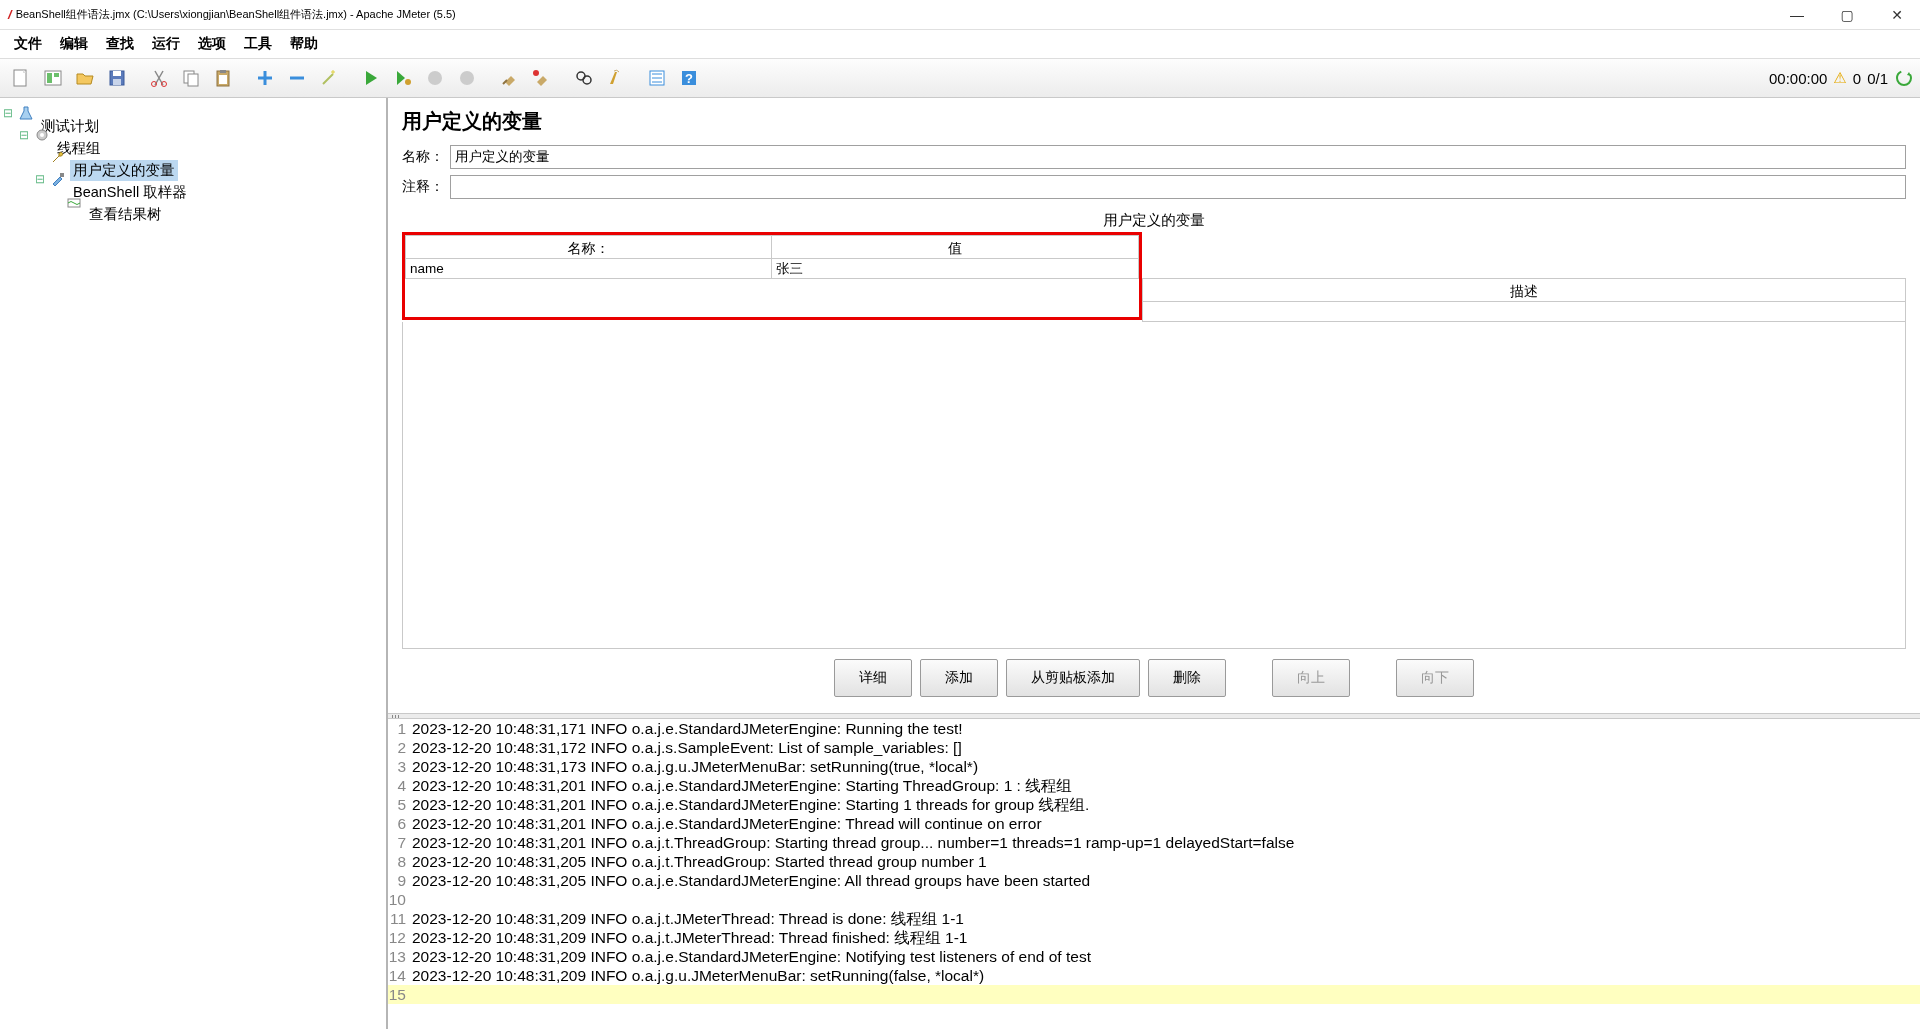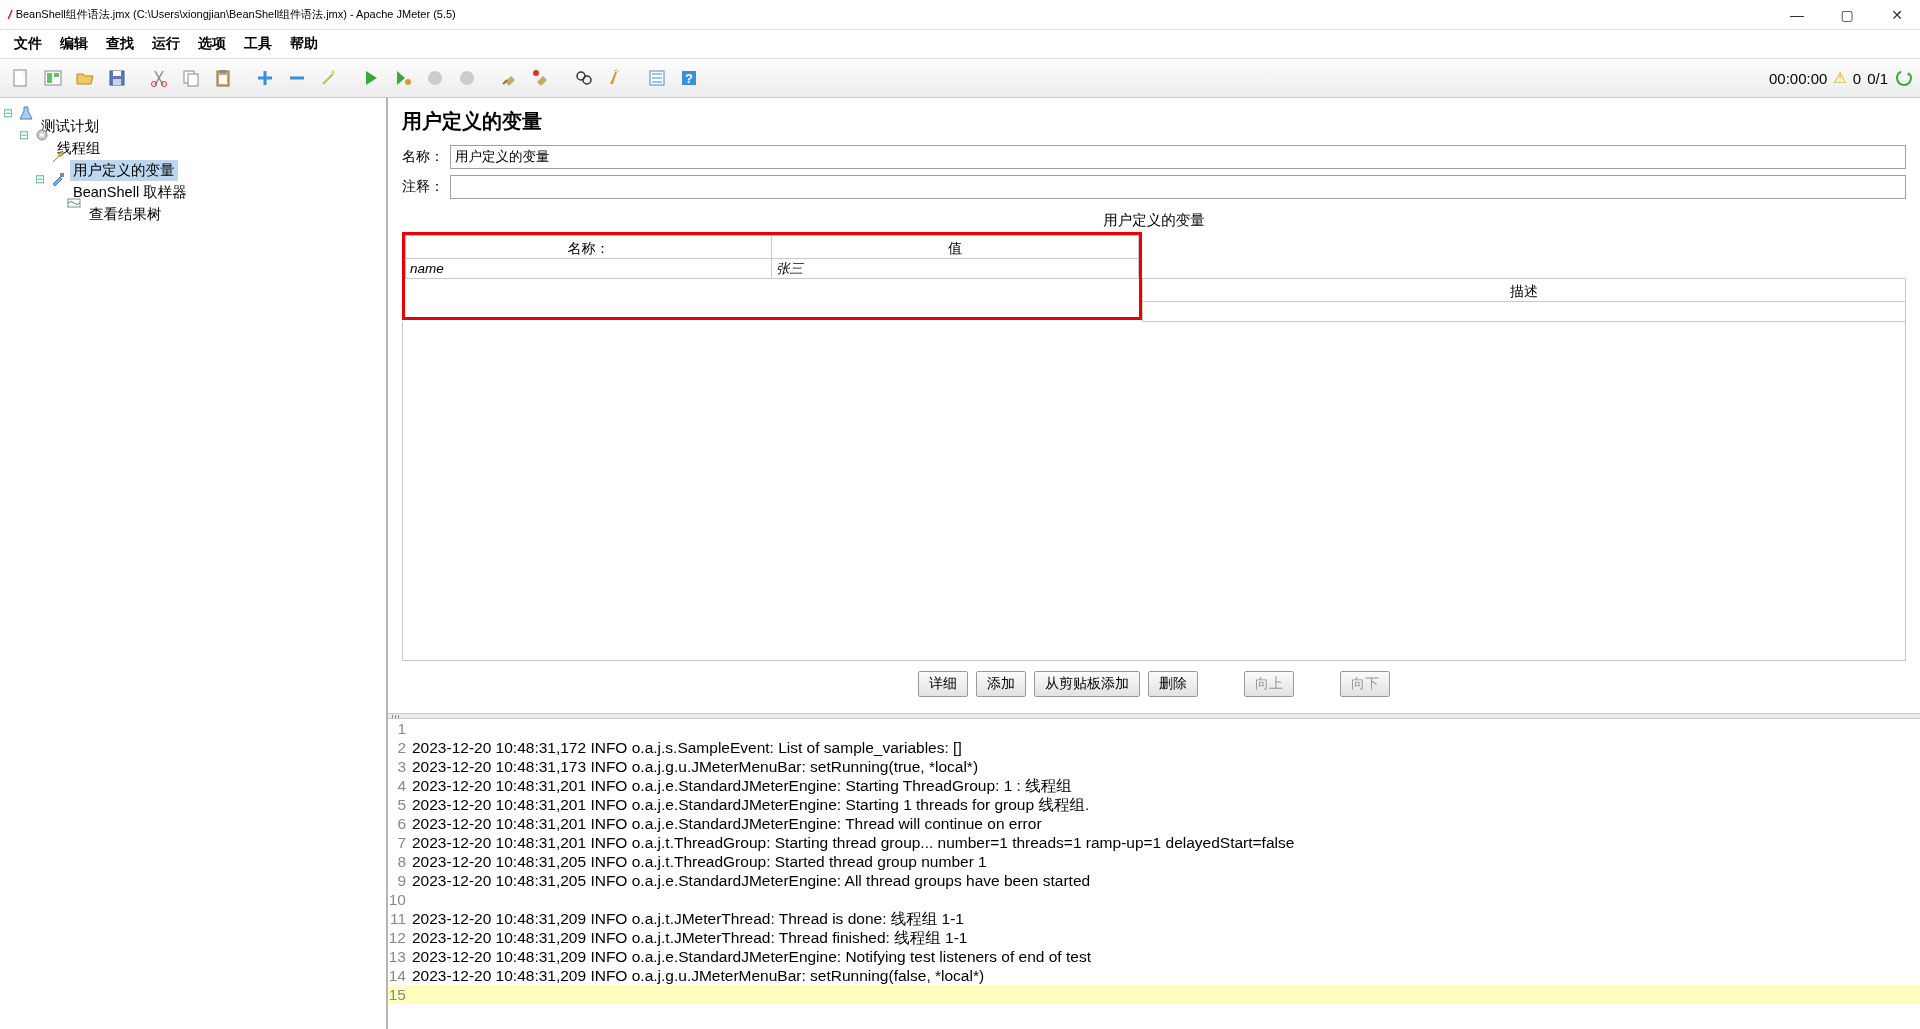--- a/index.html
+++ b/index.html
@@ -30,28 +30,28 @@
 .editor h2 { font-size: 20px; font-weight: bold; margin-bottom: 10px; }
 .form-row { display: flex; align-items: center; margin-bottom: 6px; }
 .form-row label { width: 48px; font-size: 14px; }
 .form-row input { flex: 1; height: 24px; border: 1px solid #a0a0a0; padding: 0 4px; font-size: 13.5px; }
 .section-title { text-align: center; font-size: 14.5px; margin: 6px 0 2px; }
 .vars-table-wrap { border: 3px solid #e90000; display: flex; margin-bottom: 2px; }
 .vars-table { display: flex; width: 100%; }
 .vars-table .col { flex: 1; }
 .th { height: 24px; border: 1px solid #c9c9c9; border-left: none; text-align: center; line-height: 24px; background: #fff; font-size: 14px; }
 .vars-table .col:first-child .th { border-left: 1px solid #c9c9c9; }
-.td { height: 20px; border: 1px solid #c9c9c9; border-top: none; border-left: none; padding: 0 4px; line-height: 20px; font-size: 13.5px; font-style: italic; }
+.td { height: 20px; border: 1px solid #c9c9c9; border-top: none; border-left: none; padding: 0 4px; line-height: 20px; font-size: 13.5px; }
 .vars-table .col:first-child .td { border-left: 1px solid #c9c9c9; }
 .desc-wrap { flex: 1; margin-top: 46px; }
 .desc-wrap .th { border: 1px solid #c9c9c9; }
 .desc-wrap .td { border: 1px solid #c9c9c9; border-top: none; }
 .empty-area { flex: 1; border: 1px solid #c9c9c9; border-top: none; }
 .btn-row { display: flex; justify-content: center; gap: 8px; padding: 10px 0 6px; }
-.btn { height: 26px; padding: 0 10px; border: 1px solid #9a9a9a; background: linear-gradient(#fbfbfb,#e2e2e2); cursor: pointer; font-size: 14px; border-radius: 2px; }
+.btn { height: 38px; padding: 0 24px; border: 1px solid #9a9a9a; background: linear-gradient(#fbfbfb,#e2e2e2); cursor: pointer; font-size: 14px; border-radius: 2px; }
 .btn:disabled { color: #999; cursor: default; margin-left: 38px; }
 .splitter-h { height: 6px; background: #ececec; border-top: 1px solid #c9c9c9; border-bottom: 1px solid #c9c9c9; cursor: row-resize; position: relative; }
 .splitter-h::after { content:""; position:absolute; left:4px; top:1px; width:8px; height:3px; background: repeating-linear-gradient(90deg,#888 0 1px,transparent 1px 3px); }
 .log-pane { height: 310px; overflow: auto; font-family: Consolas,monospace; font-size: 15.5px; line-height: 19px; background: #fff; }
 .log-line { display: flex; }
 .log-line .ln { width: 24px; text-align: right; color: #888; padding-right: 6px; user-select: none; }
 .log-line.current { background: #ffffc0; }
 svg { display: block; }
 </style>
 </head>
@@ -311,20 +311,21 @@
         <button class="btn" disabled="">向上</button>
         <button class="btn" disabled="">向下</button>
       </div>
     </div>
 
     <div class="splitter-h"></div>
 
     <div class="log-pane" id="log-pane">
         <div class="log-line">
           <span class="ln">1</span>
+          <span>2023-12-20 10:48:31,171 INFO o.a.j.e.StandardJMeterEngine: Running the test!</span>
         </div>
         <div class="log-line">
           <span class="ln">2</span>
           <span>2023-12-20 10:48:31,172 INFO o.a.j.s.SampleEvent: List of sample_variables: []</span>
         </div>
         <div class="log-line">
           <span class="ln">3</span>
           <span>2023-12-20 10:48:31,173 INFO o.a.j.g.u.JMeterMenuBar: setRunning(true, *local*)</span>
         </div>
         <div class="log-line">

